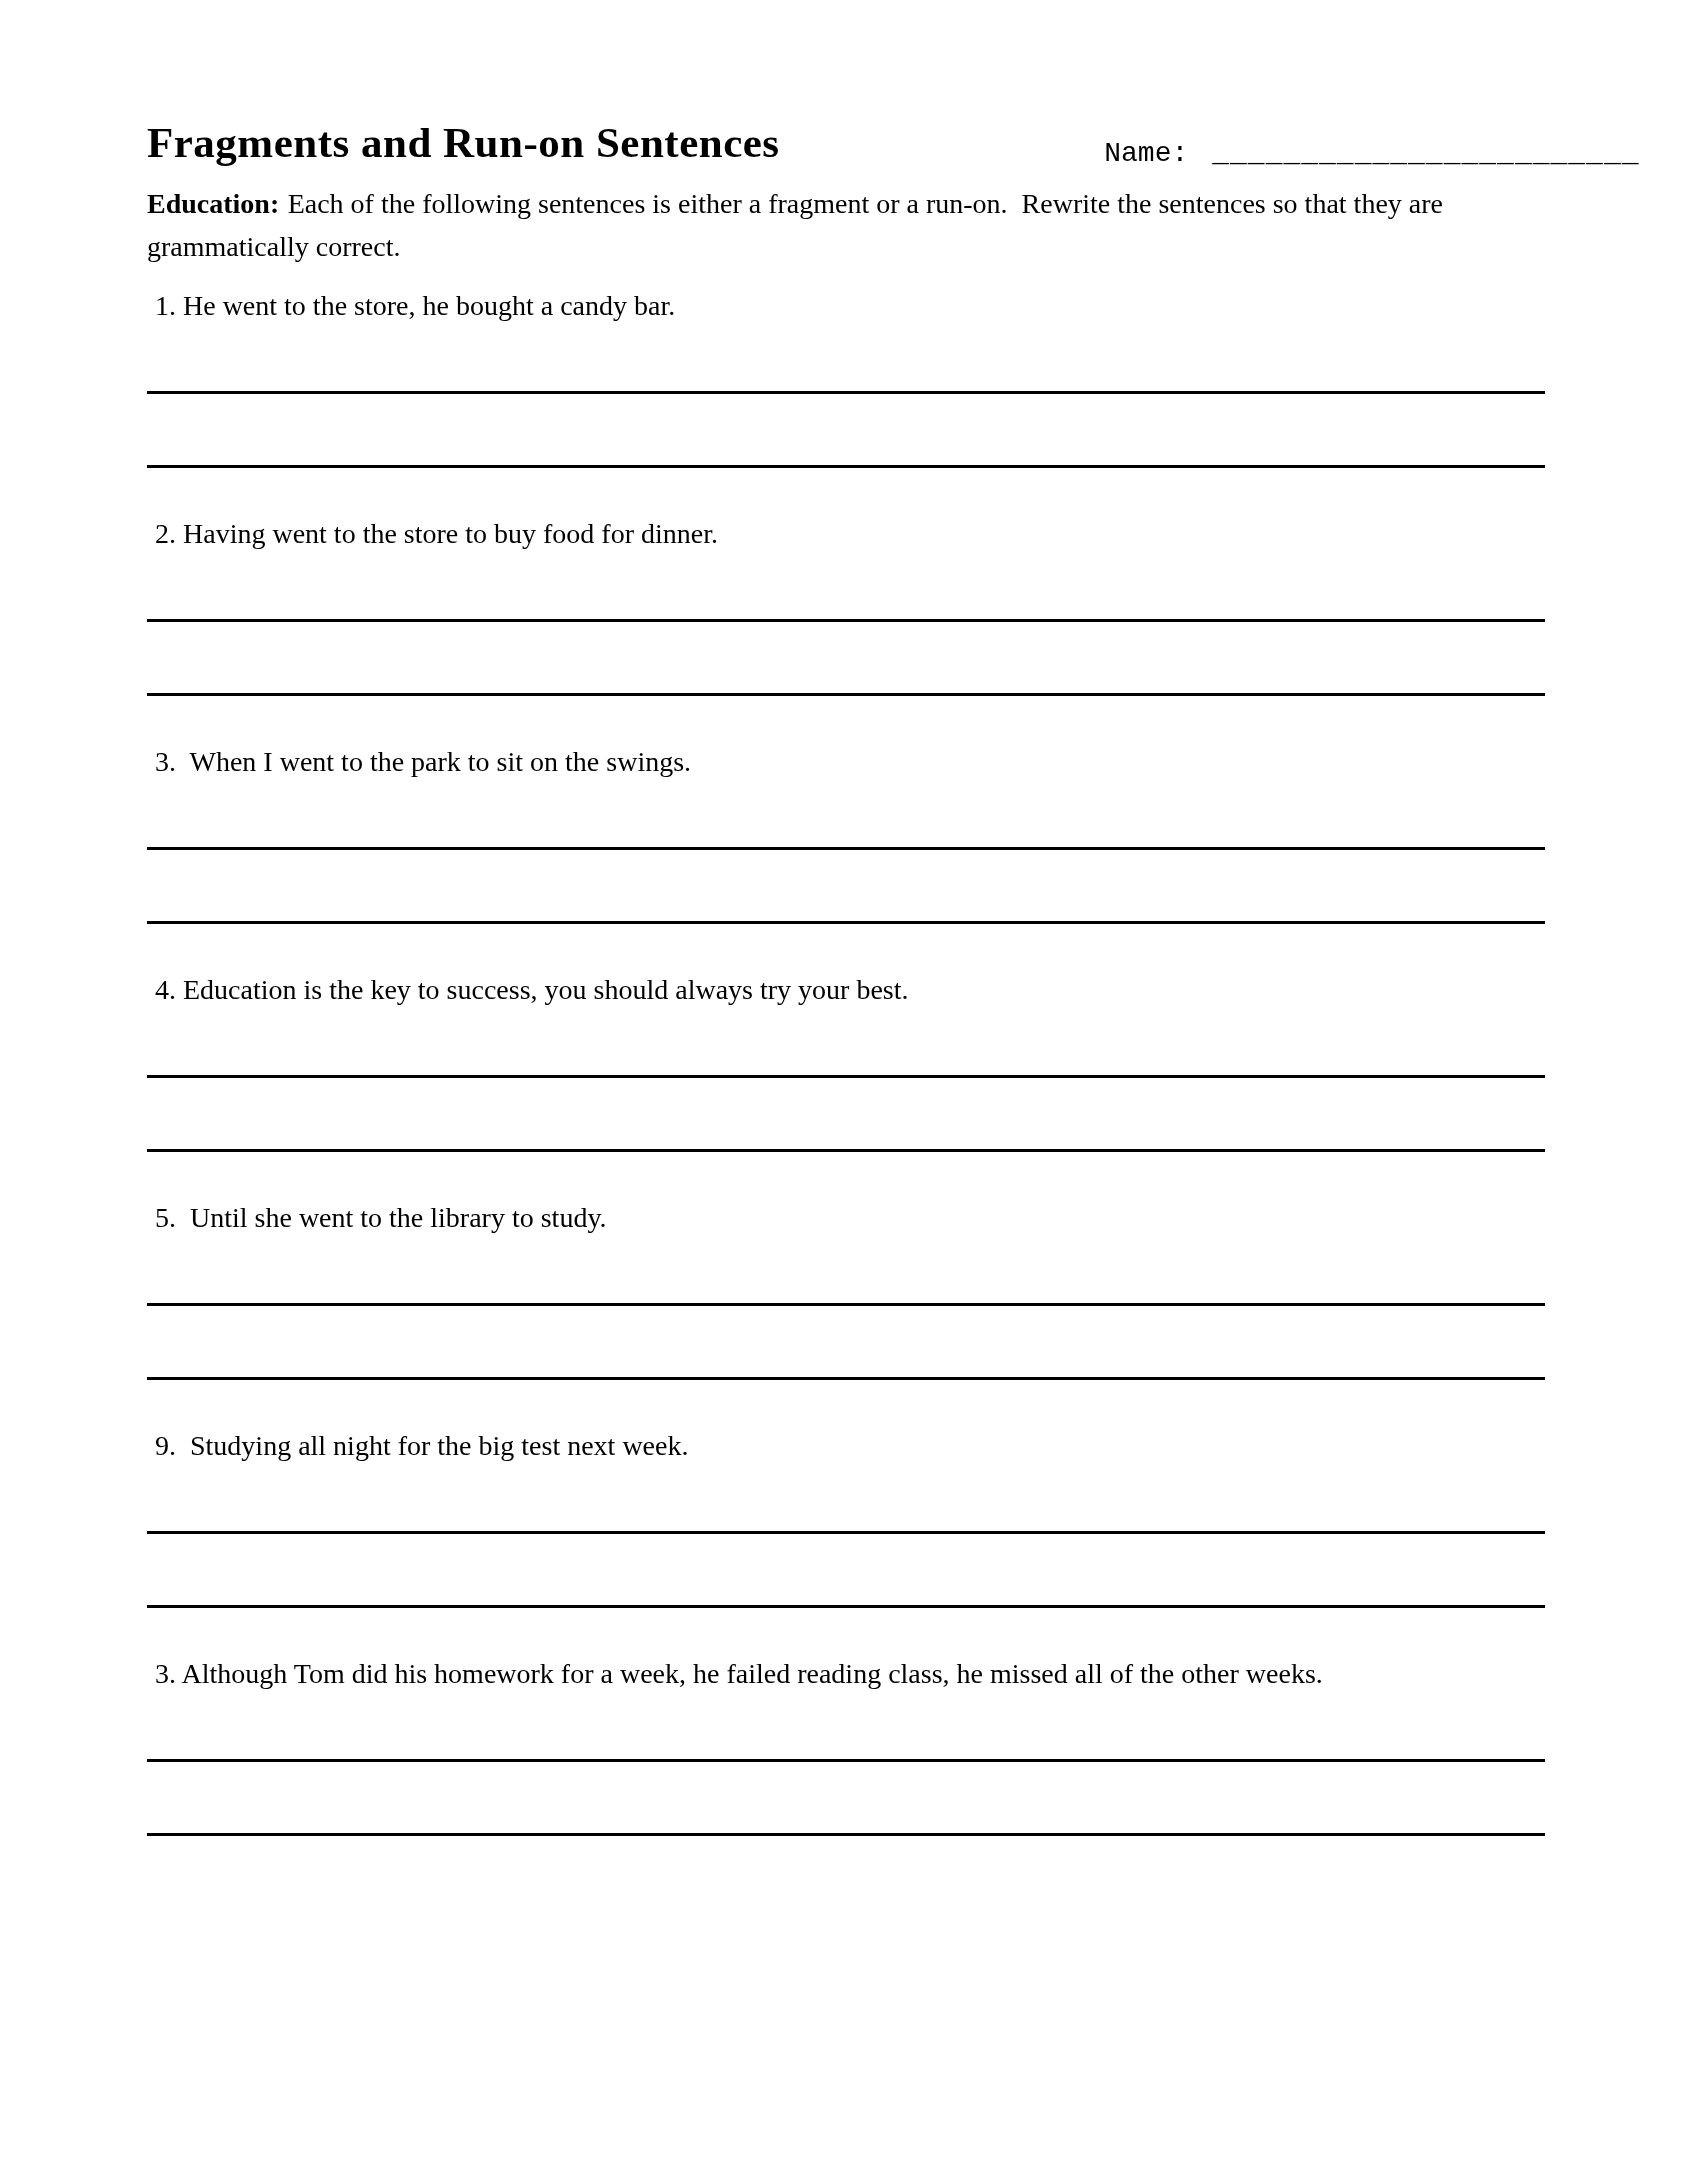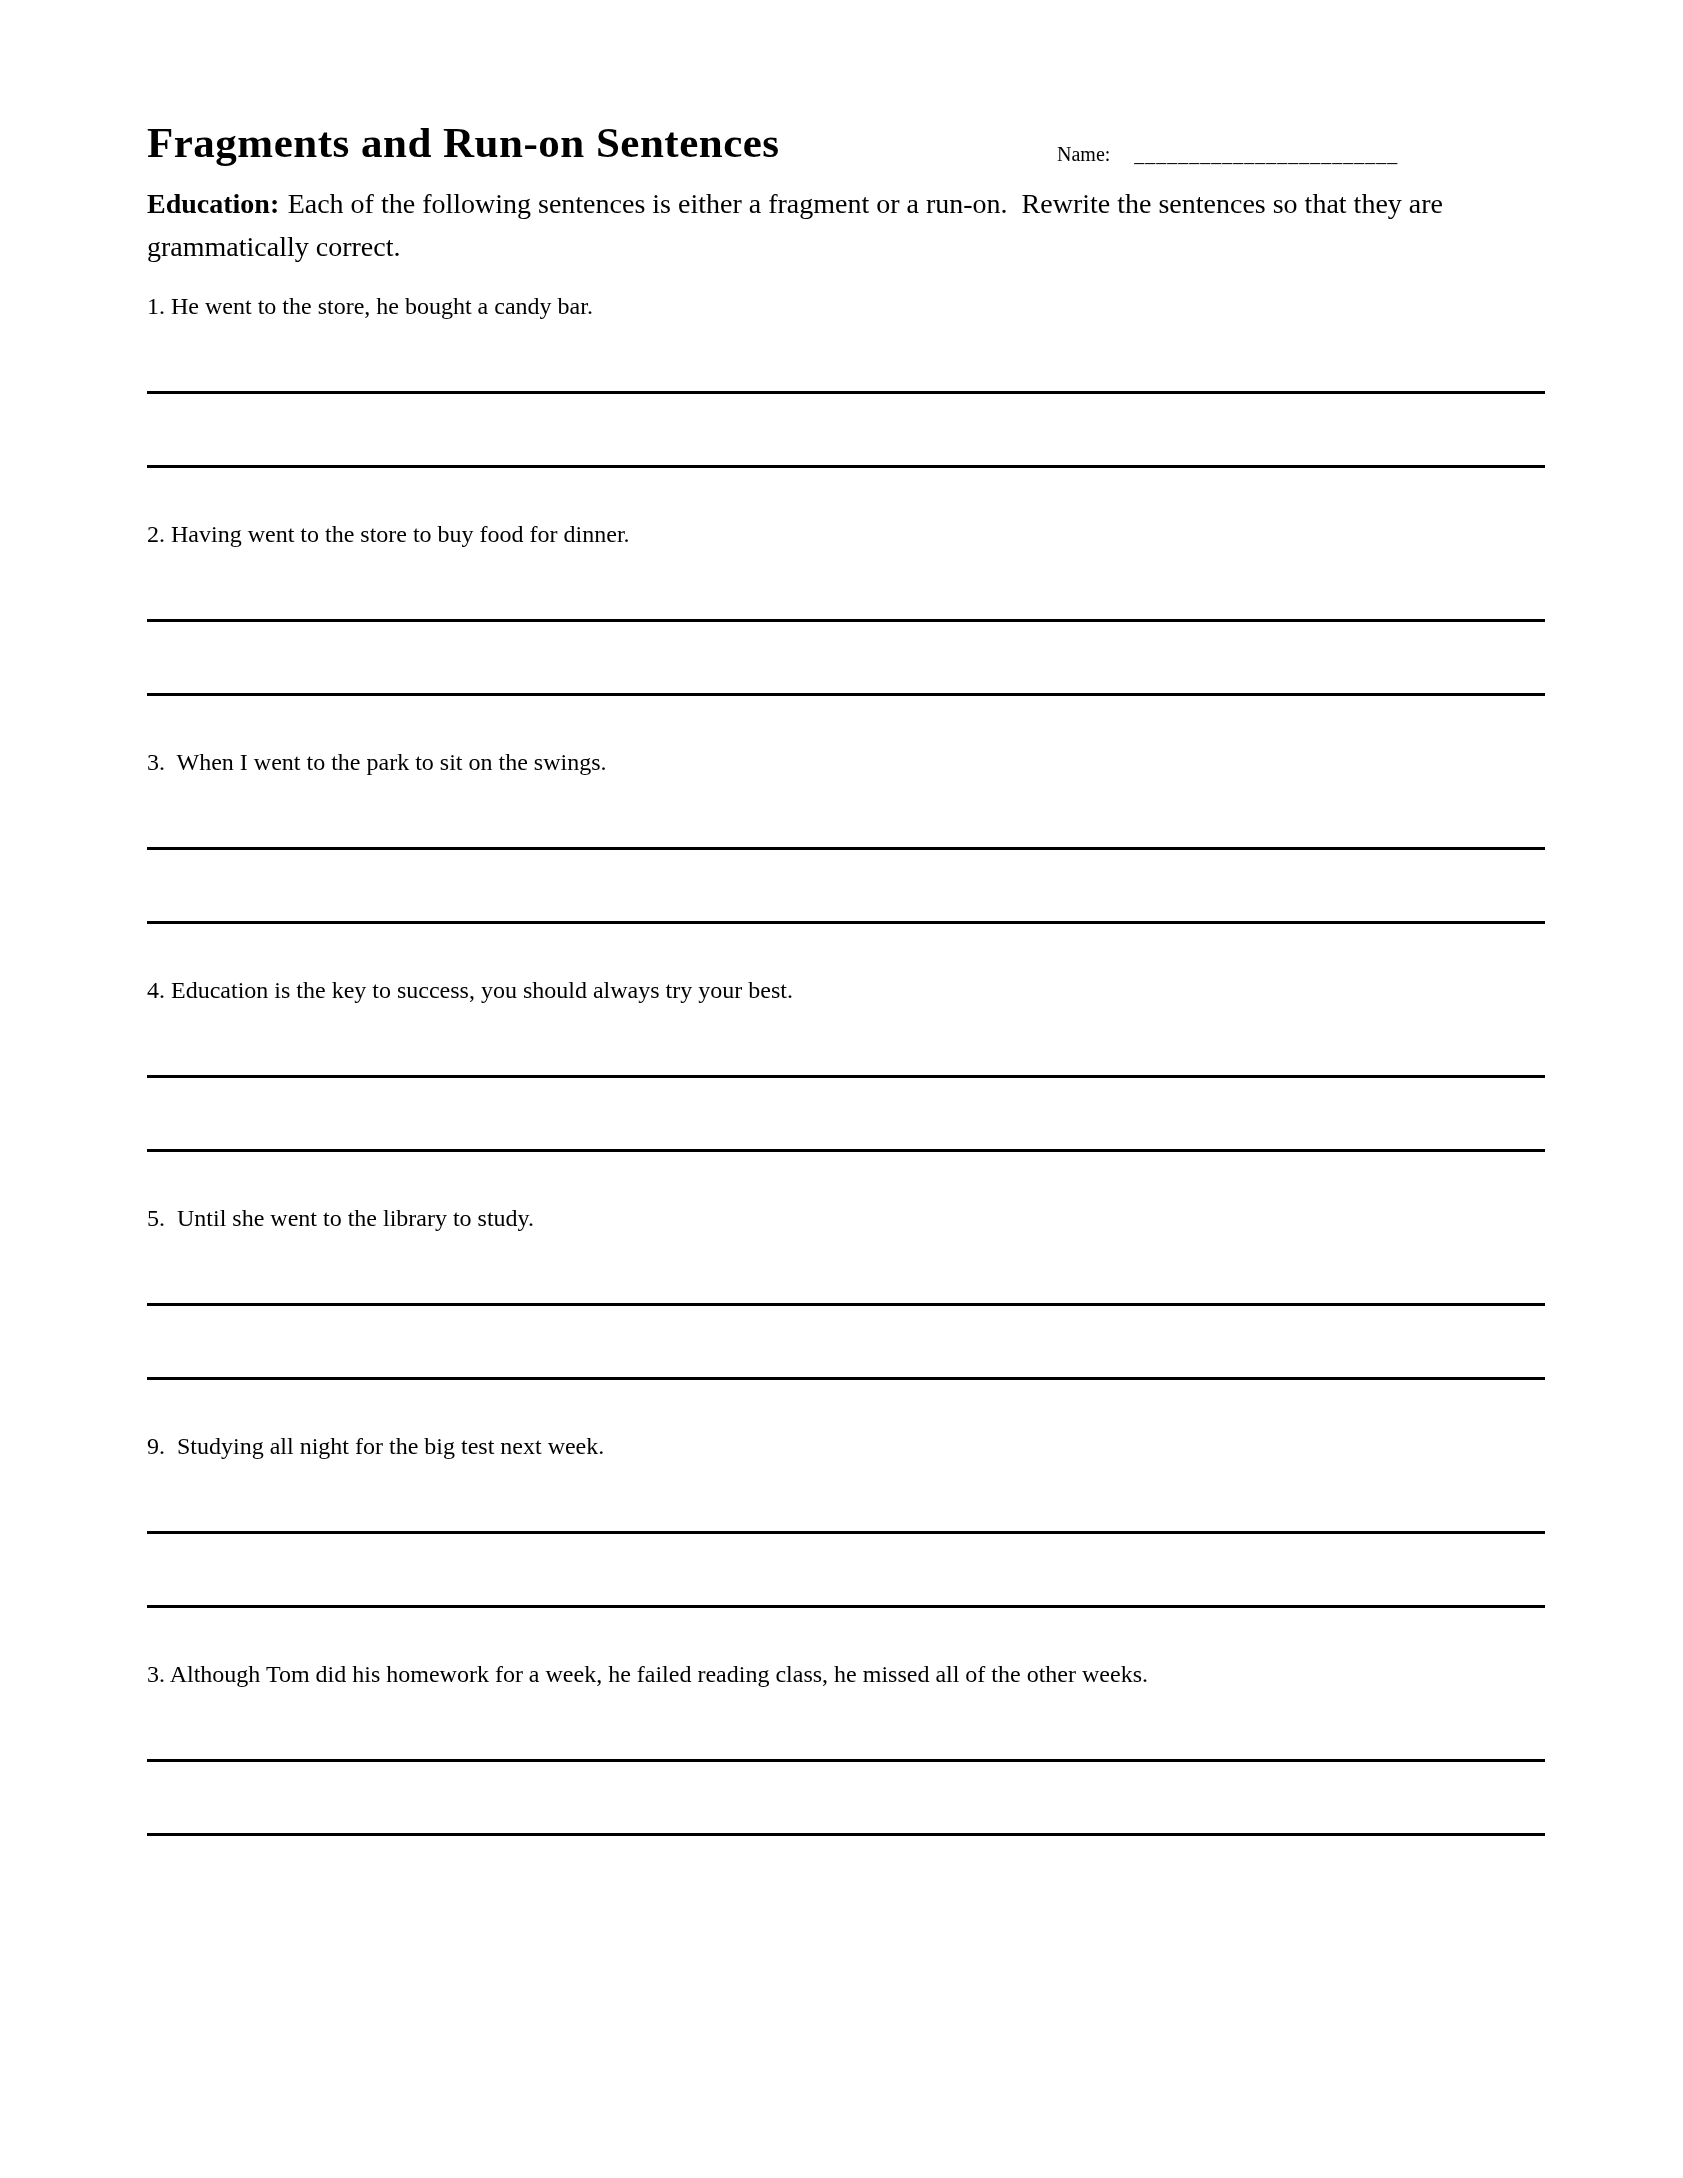--- a/index.html
+++ b/index.html
@@ -14,22 +14,22 @@
     height: 2178px;
     background: #ffffff;
     overflow: hidden;
     font-family: "Liberation Serif", "DejaVu Serif", serif;
     color: #000000;
   }
   .name-row {
     position: absolute;
     top: 103px;
     left: 1037px;
-    font-family: Liberation Serif, serif;
-    font-size: 20px;
+    font-family: Liberation Mono, monospace;
+    font-size: 28px;
     line-height: 34px;
     white-space: pre;
     color: #000000;
   }
   .name-blank {
     margin-left: 24px;
     letter-spacing: 1px;
   }
   .content {
     position: absolute;
@@ -54,22 +54,22 @@
   .directions-label {
     font-weight: bold;
     margin-right: 0.3em;
   }
   .question {
     margin: 0;
   }
   .question-1 { margin-top: 18px; }
   .question + .question { margin-top: 46px; }
   .q-text {
-    margin: 0;
-    font-size: 24px;
+    margin: 8px;
+    font-size: 28px;
     line-height: 40px;
     white-space: pre;
   }
   .answer-line {
     width: 1398px;
     height: 0;
     border-top: 3px solid #000000;
   }
   .answer-line.first  { margin-top: 65px; }
   .answer-line.second { margin-top: 71px; }

